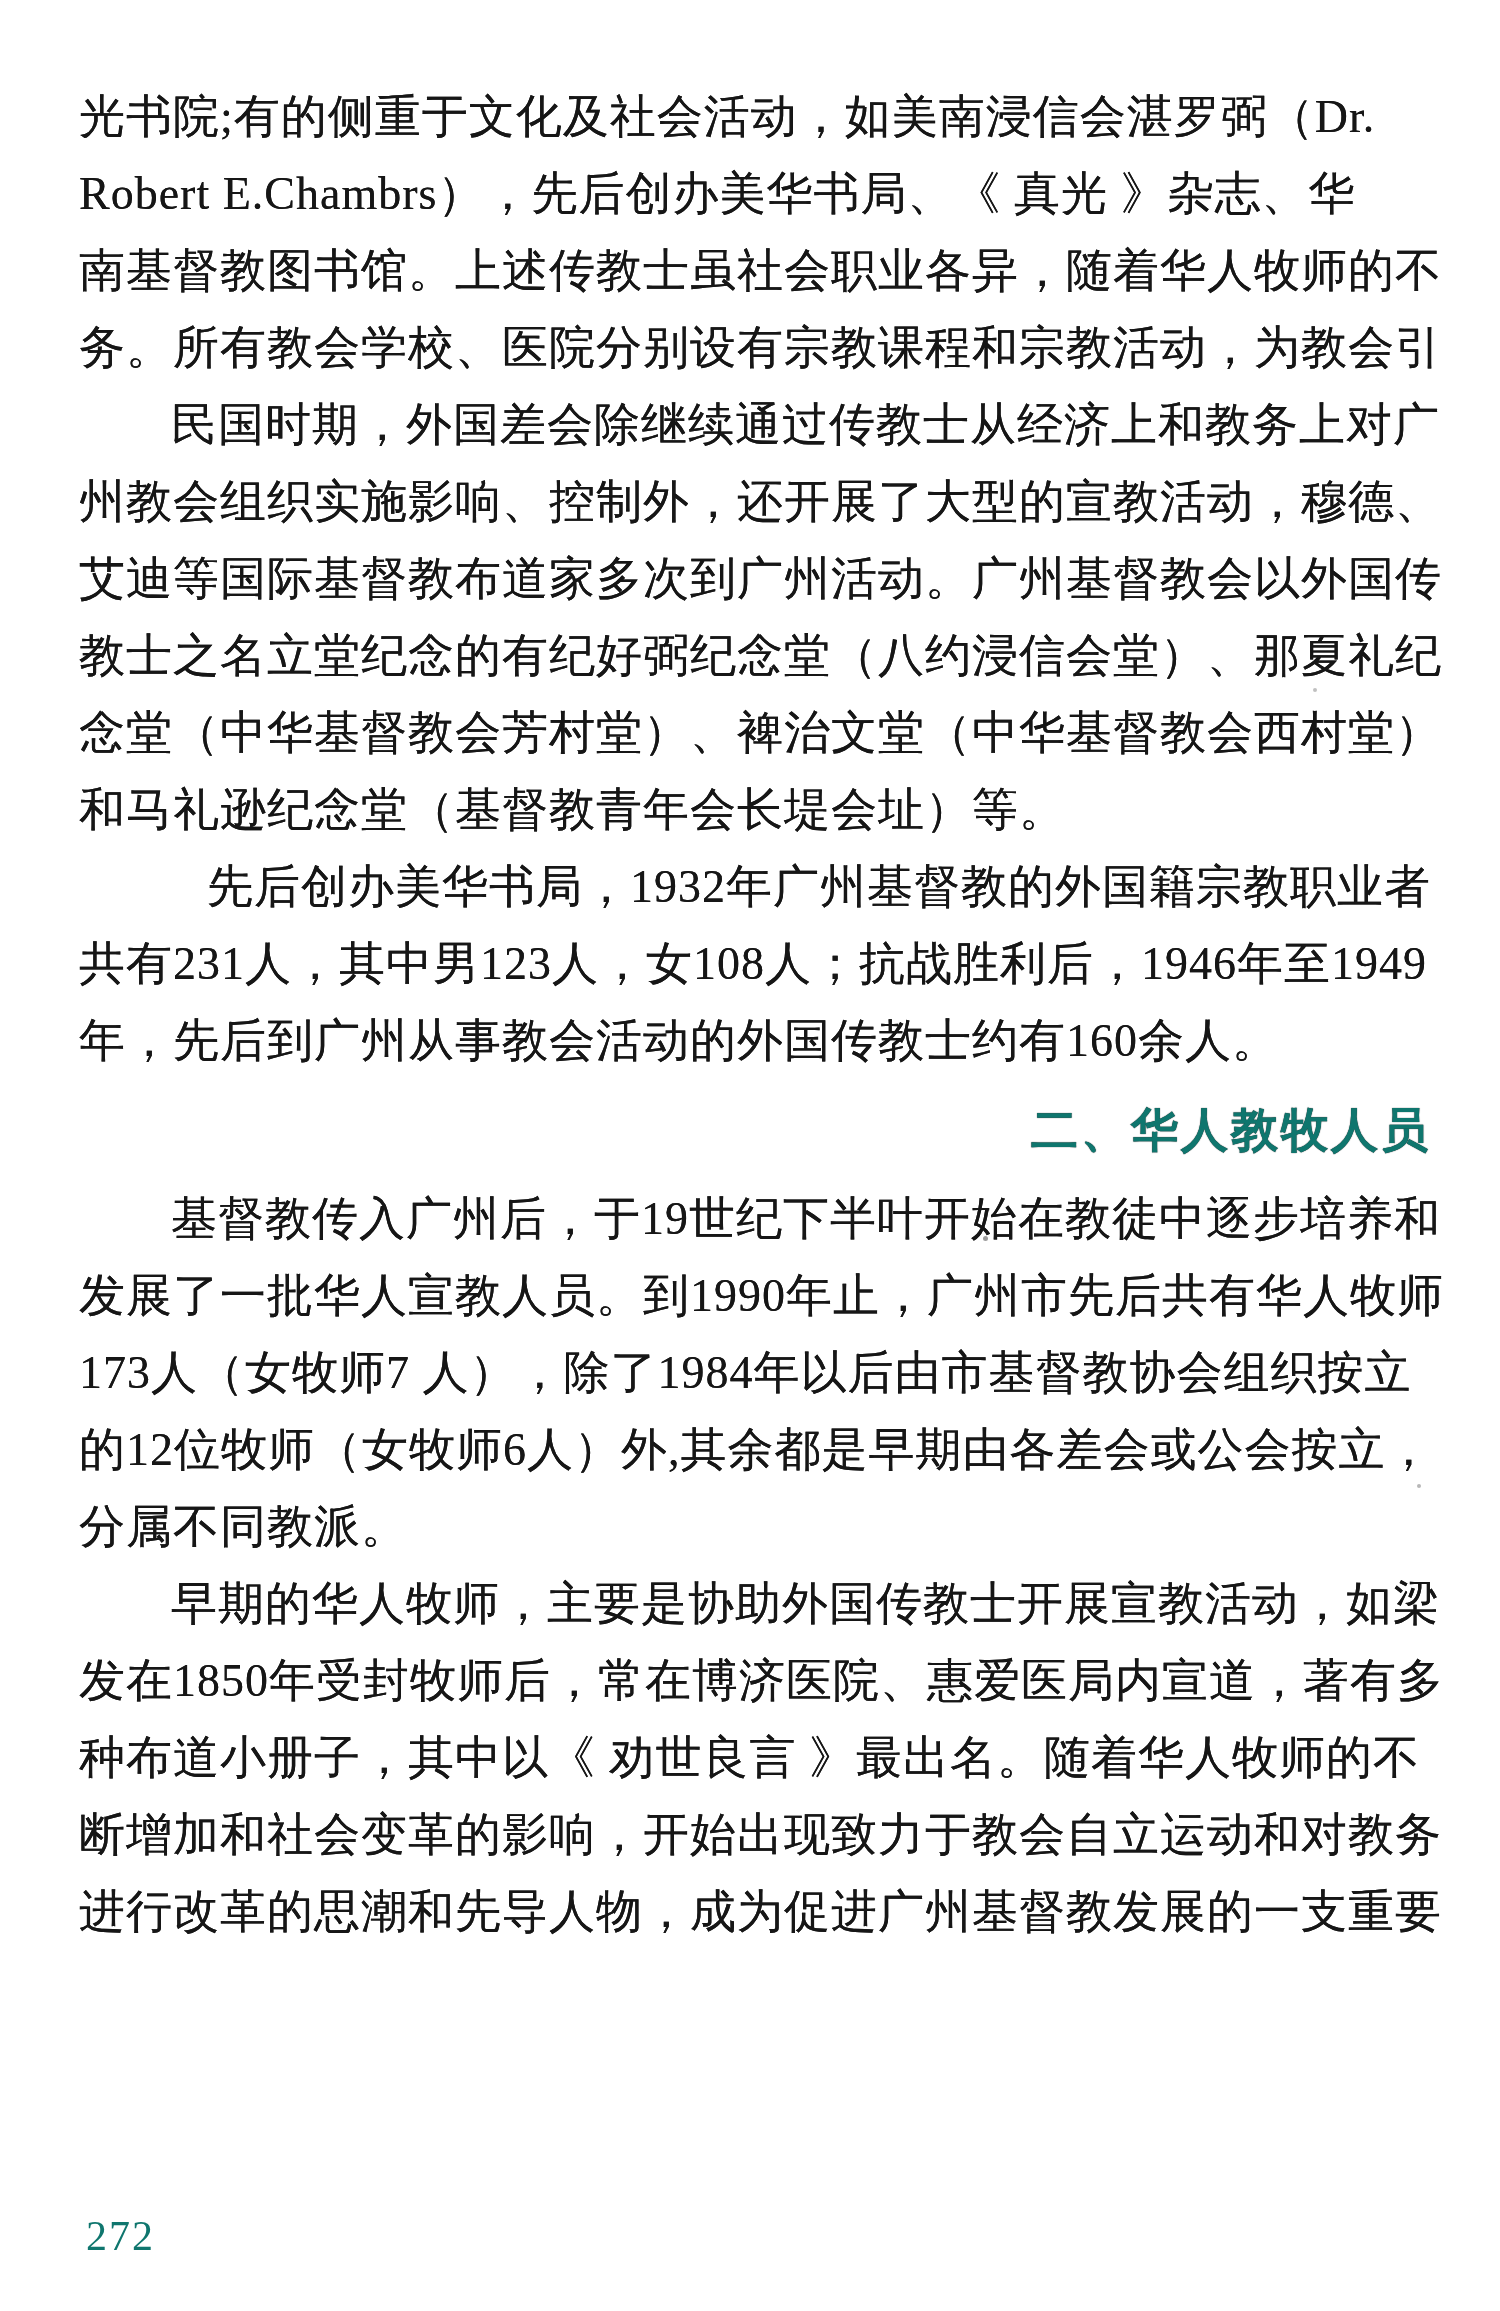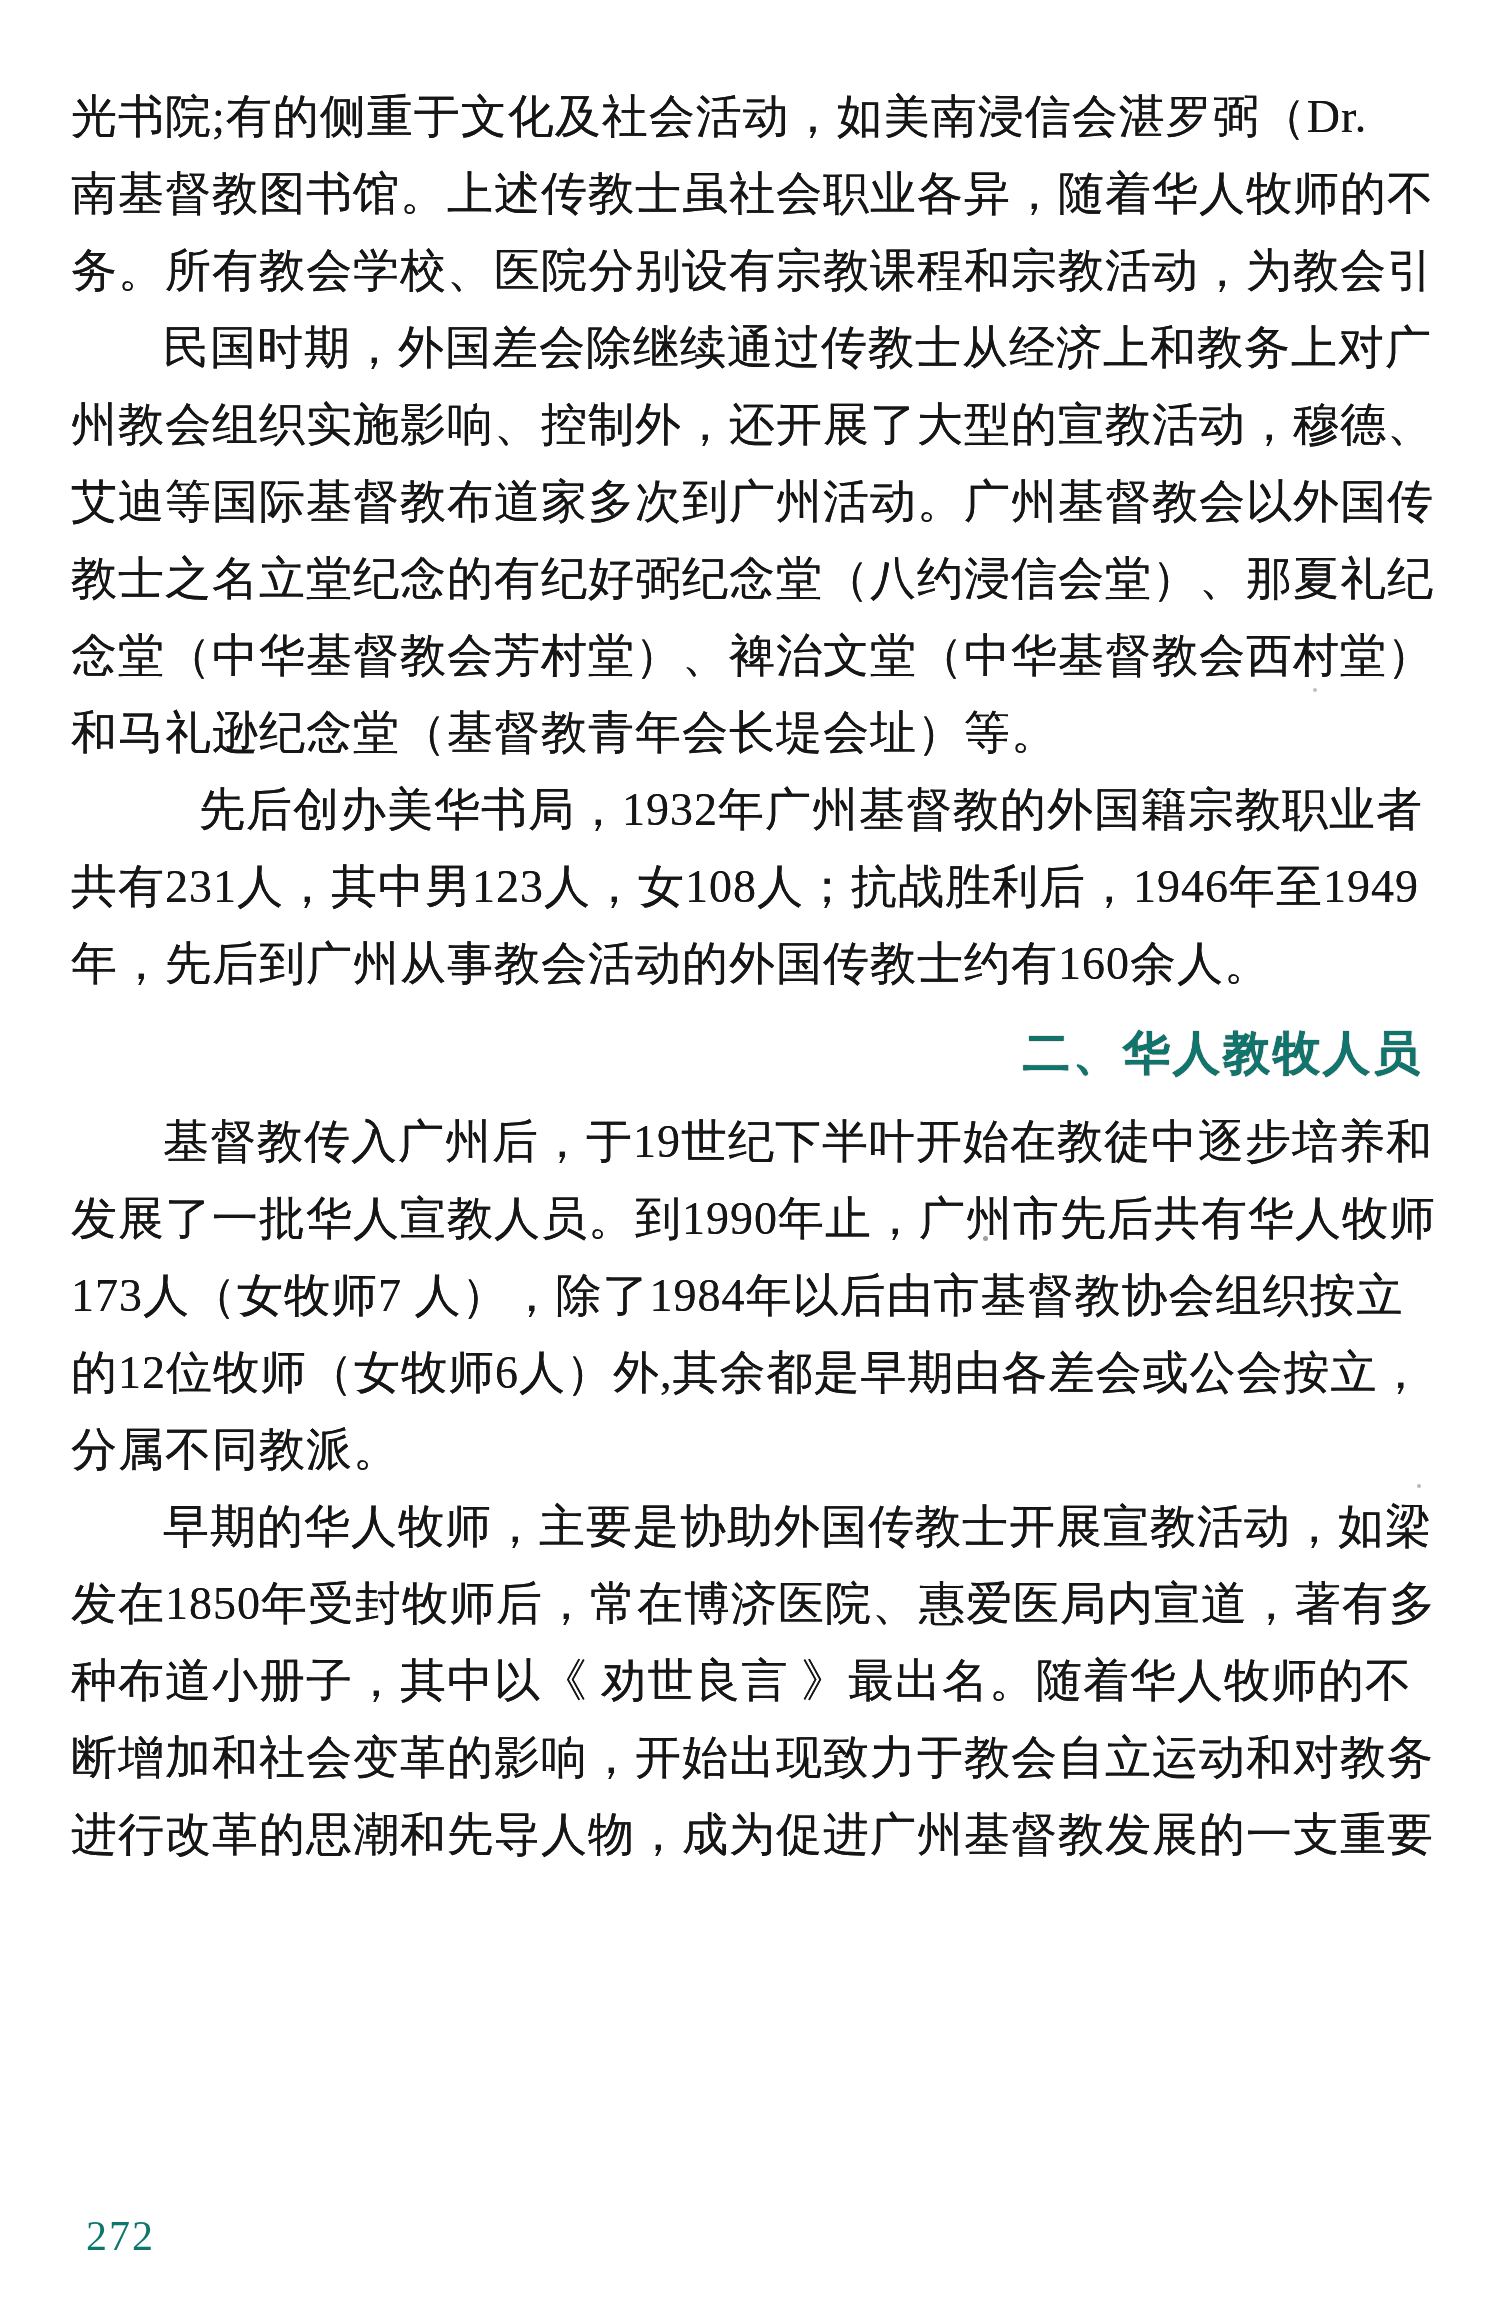--- a/index.html
+++ b/index.html
@@ -12,21 +12,21 @@
     width: 1500px;
     height: 2311px;
     background: #ffffff;
     overflow: hidden;
     font-family: "Liberation Serif", "DejaVu Serif", serif;
     color: #161616;
   }
   .text-block {
     position: absolute;
     top: 78px;
-    left: 71px;
+    left: 79px;
     width: 1352px;
   }
   .line {
     height: 77px;
     line-height: 77px;
     font-size: 46px;
     letter-spacing: 1px;
     white-space: nowrap;
     
     text-shadow: 0 0 0.6px #222;
@@ -64,20 +64,21 @@
   .speck.s2 { left: 1417px; top: 1484px; width: 4px; height: 4px; opacity: 0.4; }
   .speck.s3 { left: 1313px; top: 688px;  width: 4px; height: 4px; opacity: 0.35; }
 </style>
 </head>
 <body>
 
 <div class="page">
 
   <div class="text-block">
     <div class="line">光书院;有的侧重于文化及社会活动，如美南浸信会湛罗弼（Dr.</div>
+    <div class="line">Robert E.Chambrs），先后创办美华书局、《 真光 》杂志、华</div>
     <div class="line">南基督教图书馆。上述传教士虽社会职业各异，随着华人牧师的不</div>
     <div class="line">务。所有教会学校、医院分别设有宗教课程和宗教活动，为教会引</div>
     <div class="line indent">民国时期，外国差会除继续通过传教士从经济上和教务上对广</div>
     <div class="line">州教会组织实施影响、控制外，还开展了大型的宣教活动，穆德、</div>
     <div class="line">艾迪等国际基督教布道家多次到广州活动。广州基督教会以外国传</div>
     <div class="line">教士之名立堂纪念的有纪好弼纪念堂（八约浸信会堂）、那夏礼纪</div>
     <div class="line">念堂（中华基督教会芳村堂）、裨治文堂（中华基督教会西村堂）</div>
     <div class="line">和马礼逊纪念堂（基督教青年会长堤会址）等。</div>
     <div class="line indent">先后创办美华书局，1932年广州基督教的外国籍宗教职业者</div>
     <div class="line">共有231人，其中男123人，女108人；抗战胜利后，1946年至1949</div>

